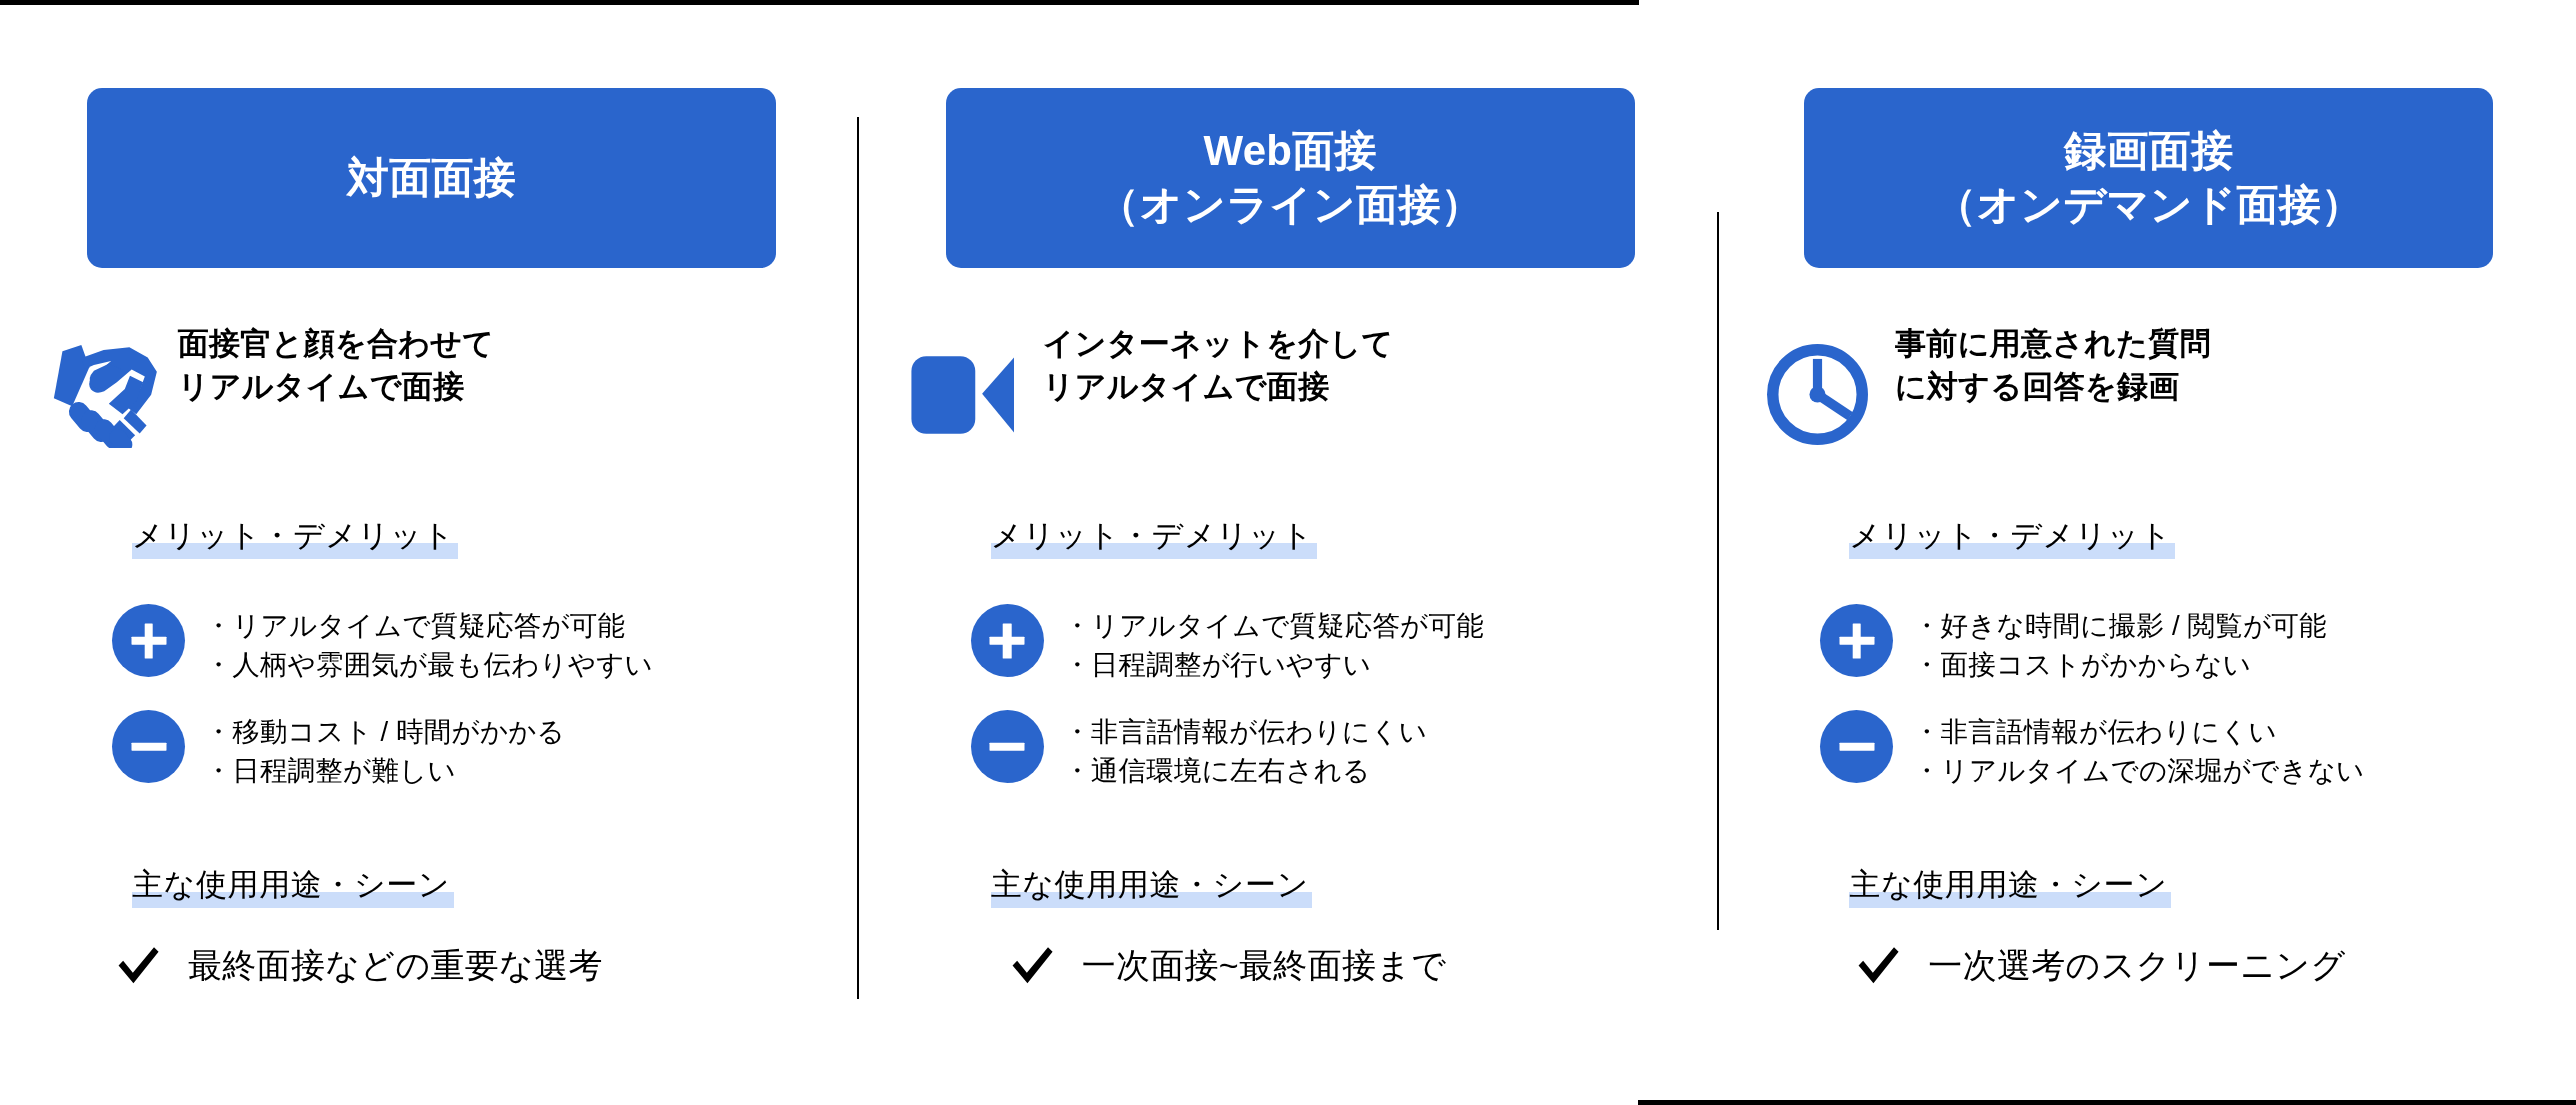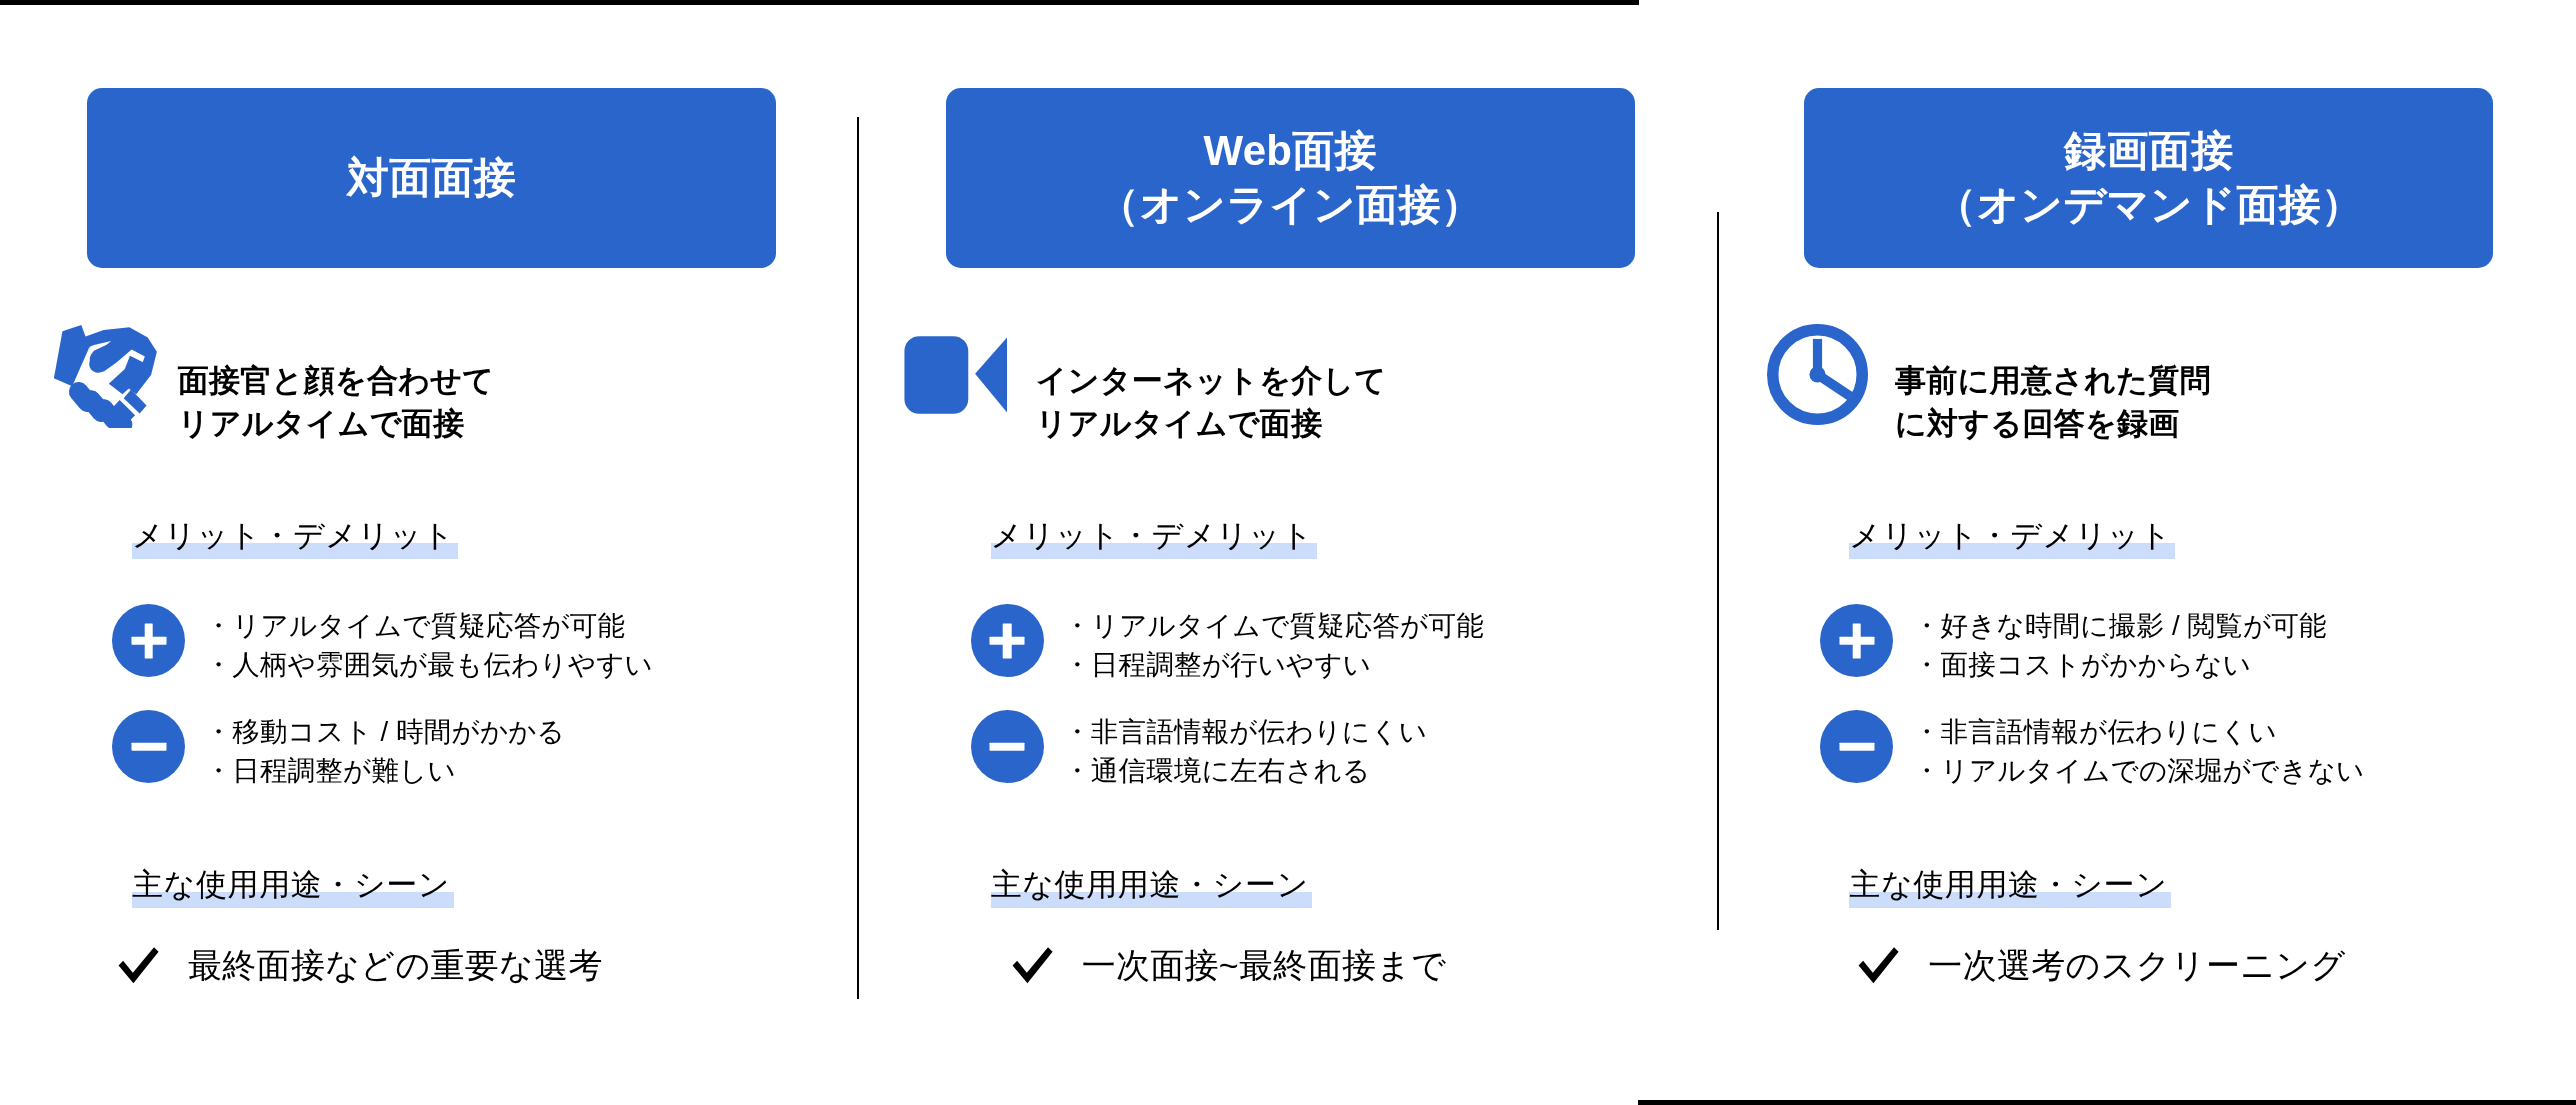--- a/index.html
+++ b/index.html
@@ -76,26 +76,26 @@
     font-size: 42px;
     font-weight: bold;
     line-height: 1.28;
     letter-spacing: 0.3px;
     white-space: pre-line;
   }
 
   
   .lead-row {
     position: absolute;
-    top: 303px;
+    top: 323px;
     left: 0;
     width: 859px;
     height: 143px;
     display: flex;
-    align-items: flex-end;
+    align-items: flex-start;
   }
   .lead-icon {
     width: 172px;
     min-width: 172px;
     height: 143px;
     display: flex;
     align-items: center;
     justify-content: center;
     padding-left: 17px;
     box-sizing: border-box;
@@ -207,21 +207,21 @@
 
   
   .col-1 .section-heading { left: 132px; }
   .col-1 .pc-block        { left: 112px; }
   .col-1 .usage-row       { left: 114px; }
   .col-1 .lead-row        { padding-left: 5.7px; }
 
   .col-2 .section-heading { left: 132px; }
   .col-2 .pc-block        { left: 112px; }
   .col-2 .usage-row       { left: 149px; align-items: center; }
-  .col-2 .lead-row        { padding-left: 5px; }
+  .col-2 .lead-row        { padding-left: 12px; }
 
   .col-3 .section-heading { left: 132px; }
   .col-3 .pc-block        { left: 103px; }
   .col-3 .usage-row       { left: 137px; justify-content: center; }
   .col-3 .lead-row        { padding-left: 5.7px; }
 </style>
 </head>
 <body>
 
 <div class="rule-top"></div>

